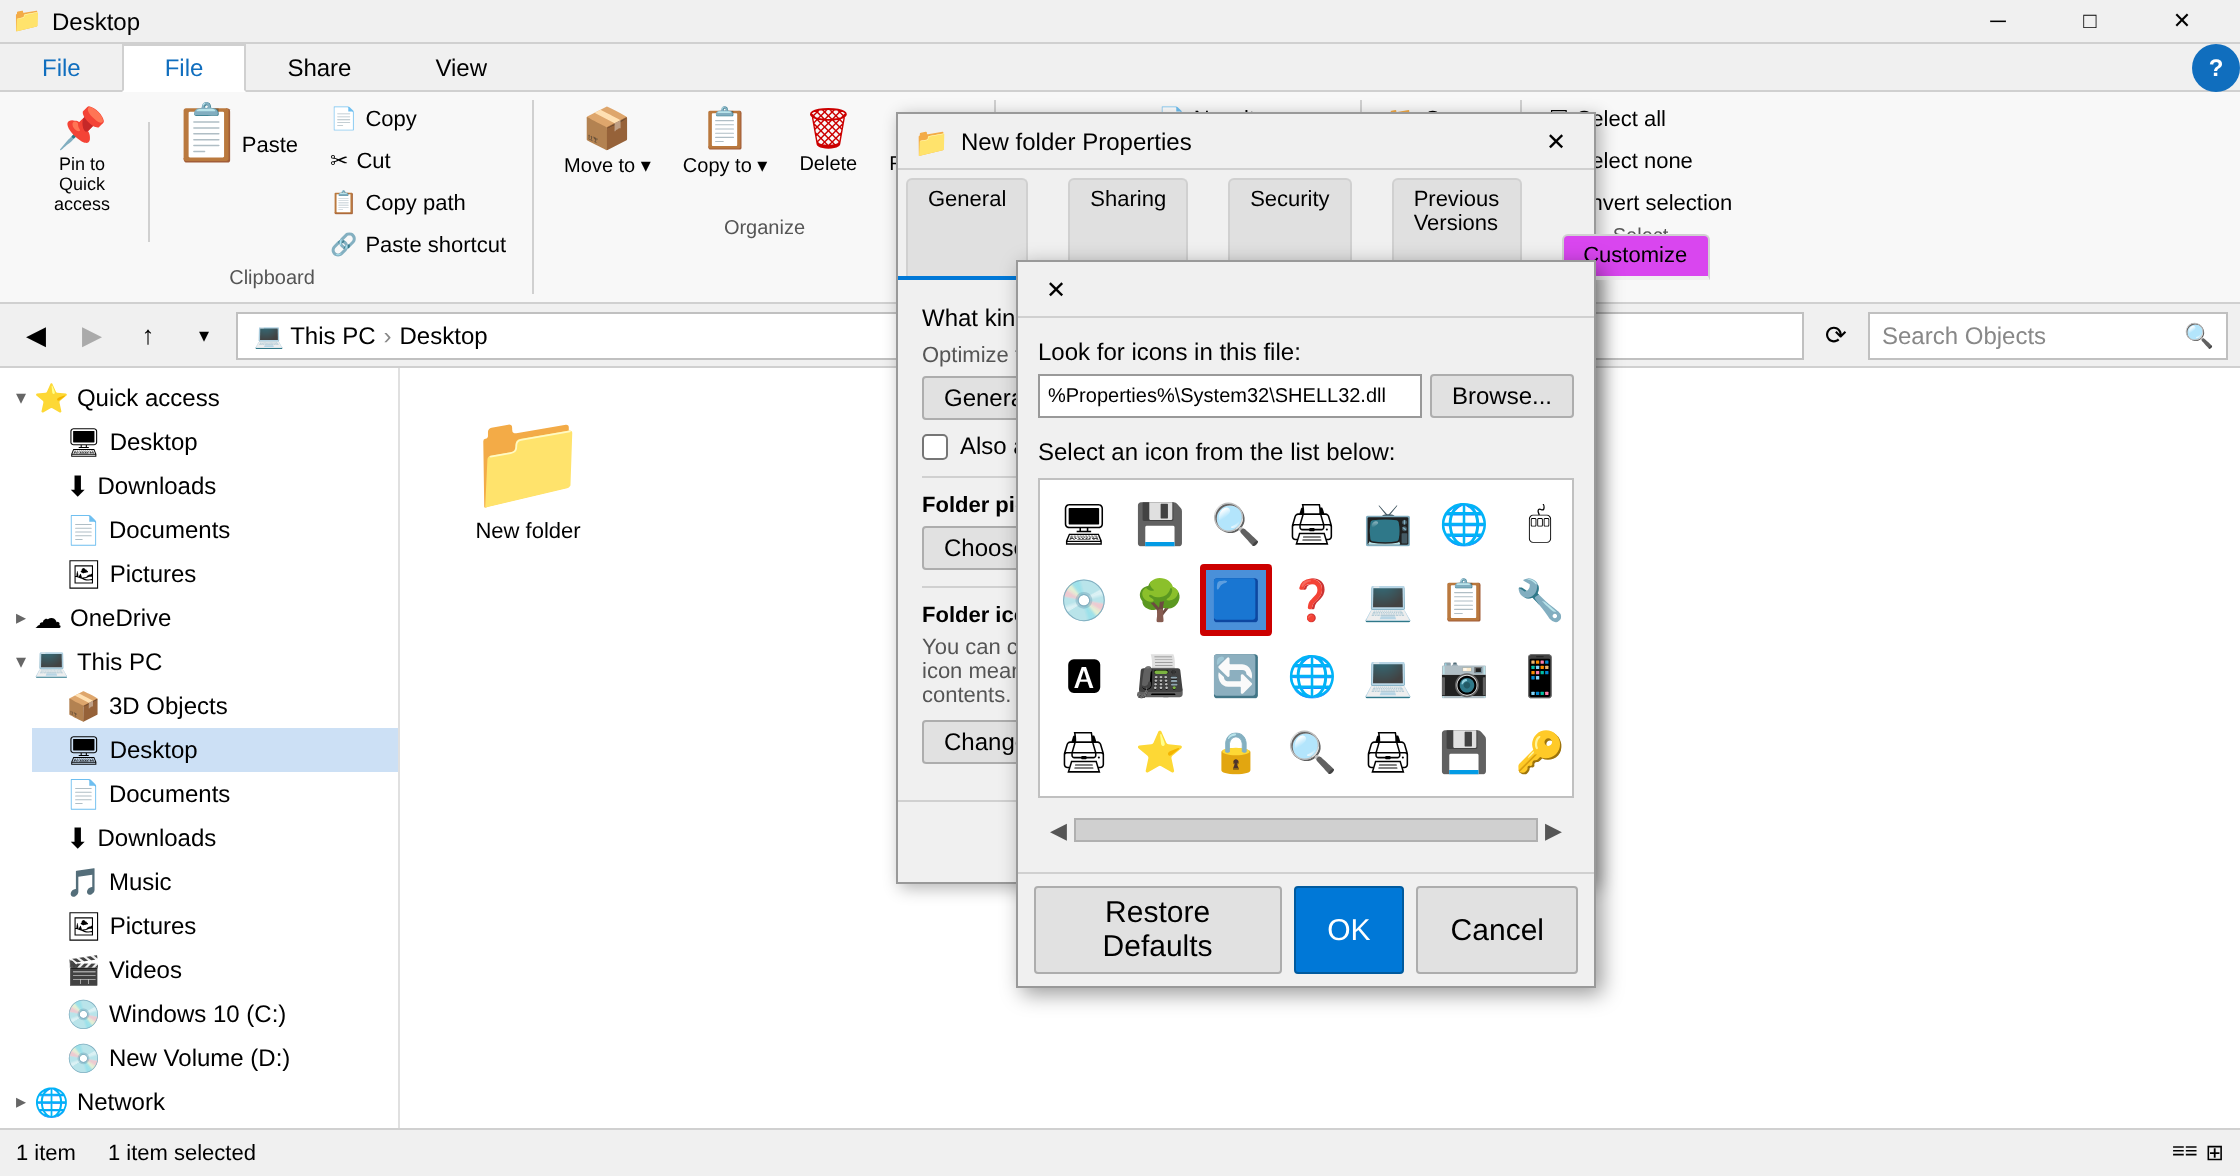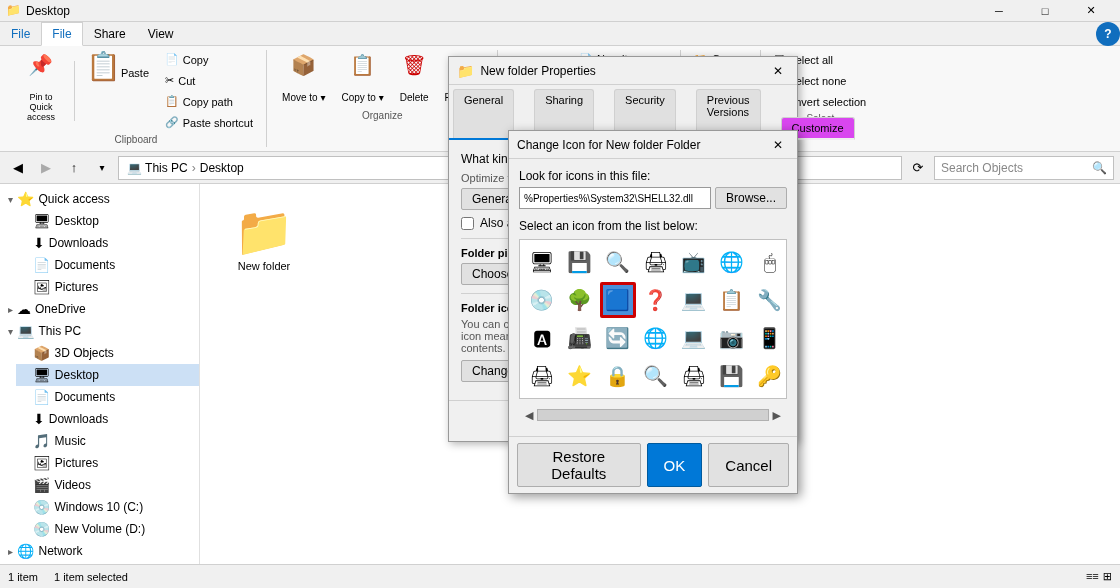--- a/index.html
+++ b/index.html
@@ -15,29 +15,29 @@
       border-bottom: 1px solid #d0d0d0;
     }
     .title-bar-icon { width: 16px; height: 16px; margin-right: 4px; }
     .title-bar-text { flex: 1; font-size: 12px; }
     .title-bar-controls { display: flex; gap: 0; margin-left: auto; }
     .title-bar-btn { width: 46px; height: 22px; display: flex; align-items: center; justify-content: center; font-size: 11px; cursor: pointer; background: transparent; border: none; }
 
     
     .ribbon { background: #f8f8f8; border-bottom: 1px solid #d0d0d0; }
     .ribbon-tabs { display: flex; height: 24px; background: #f0f0f0; border-bottom: 1px solid #d0d0d0; }
-    .ribbon-tab { padding: 0 10px; display: flex; align-items: center; font-size: 12px; cursor: pointer; border: 1px solid transparent; }
+    .ribbon-tab { padding: 0 20px; display: flex; align-items: center; font-size: 12px; cursor: pointer; border: 1px solid transparent; }
     .ribbon-tab.active { background: #fff; border-color: #d0d0d0; border-bottom: 1px solid #fff; color: #106ebe; font-weight: 500; margin-bottom: -1px; }
     .ribbon-content { display: flex; padding: 4px 6px; align-items: flex-start; min-height: 80px; }
     .ribbon-group { display: flex; flex-direction: column; align-items: center; border-right: 1px solid #d0d0d0; padding: 0 8px; min-height: 72px; }
     .ribbon-group-items { display: flex; flex: 1; align-items: flex-start; gap: 2px; }
     .ribbon-group-label { font-size: 10px; color: #555; margin-top: auto; padding: 2px 0; }
     .ribbon-btn { display: flex; flex-direction: column; align-items: center; padding: 4px 6px; cursor: pointer; min-width: 40px; border: 1px solid transparent; border-radius: 2px; }
     .ribbon-btn .icon { font-size: 20px; line-height: 1; }
-    .ribbon-btn .label { font-size: 10px; margin-top: 17px; text-align: center; }
+    .ribbon-btn .label { font-size: 10px; margin-top: 2px; text-align: center; }
     .ribbon-btn-small { display: flex; align-items: center; padding: 2px 4px; cursor: pointer; border: 1px solid transparent; border-radius: 2px; gap: 4px; font-size: 11px; white-space: nowrap; }
     .help-btn { margin-left: auto; width: 24px; height: 24px; background: #106ebe; color: white; border-radius: 50%; display: flex; align-items: center; justify-content: center; font-size: 12px; font-weight: bold; cursor: pointer; }
 
     
     .nav-bar { height: 32px; background: #f0f0f0; border-bottom: 1px solid #d0d0d0; display: flex; align-items: center; padding: 0 6px; gap: 4px; }
     .nav-btn { width: 24px; height: 24px; display: flex; align-items: center; justify-content: center; cursor: pointer; border: 1px solid transparent; border-radius: 2px; font-size: 13px; }
     .nav-btn.disabled { color: #aaa; cursor: default; }
     .address-bar { flex: 1; height: 24px; background: white; border: 1px solid #c0c0c0; display: flex; align-items: center; padding: 0 6px; font-size: 12px; }
     .address-sep { color: #888; margin: 0 2px; }
     .search-bar { width: 180px; height: 24px; background: white; border: 1px solid #c0c0c0; display: flex; align-items: center; padding: 0 6px; gap: 4px; font-size: 12px; color: #888; }
@@ -426,21 +426,20 @@
     </div>
     <div class="dialog-footer">
       <button class="dialog-footer-btn">OK</button>
       <button class="dialog-footer-btn">Cancel</button>
       <button class="dialog-footer-btn">Apply</button>
     </div>
   </div>
 
   <div class="change-icon-dialog">
     <div class="ci-title-bar">
-      <span class="ci-title-text">Change Icon for New folder Folder</span>
       <div class="ci-close-btn">✕</div>
     </div>
     <div class="ci-body">
       <div class="ci-label">Look for icons in this file:</div>
       <div class="ci-file-row">
         <div class="ci-file-input">
           <span style="font-size:10px; overflow:hidden; white-space:nowrap;">%Properties%\System32\SHELL32.dll</span>
         </div>
         <button class="ci-browse-btn">Browse...</button>
       </div>

